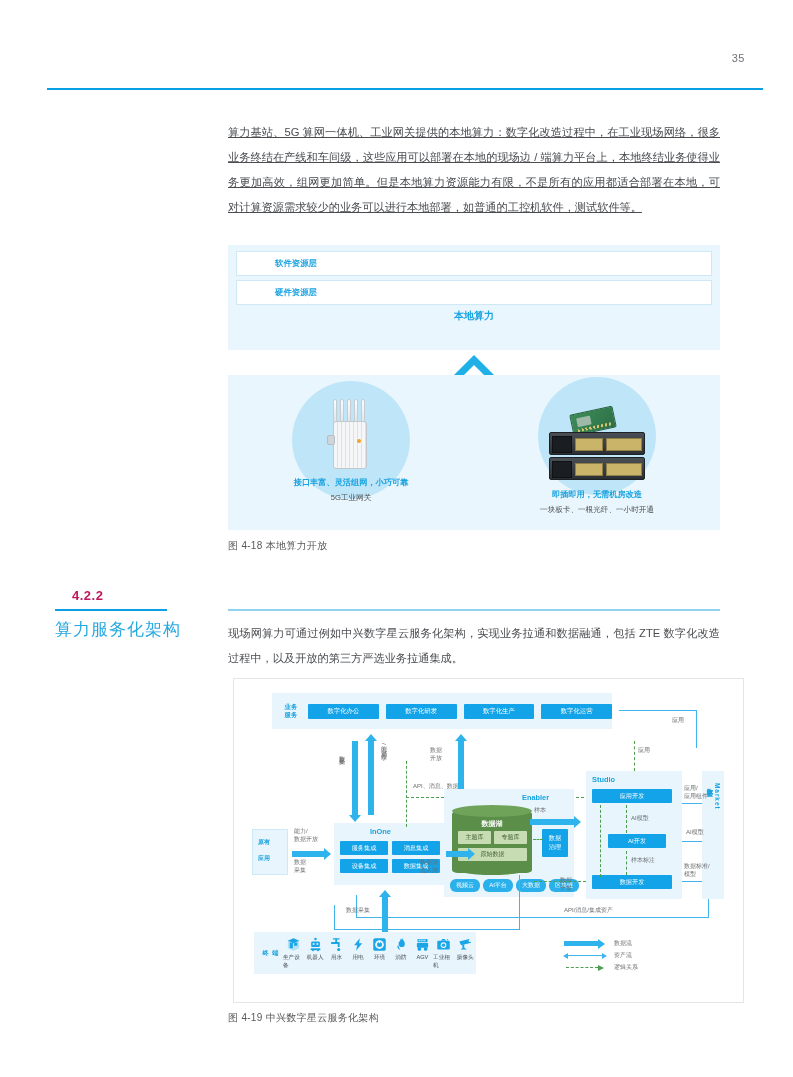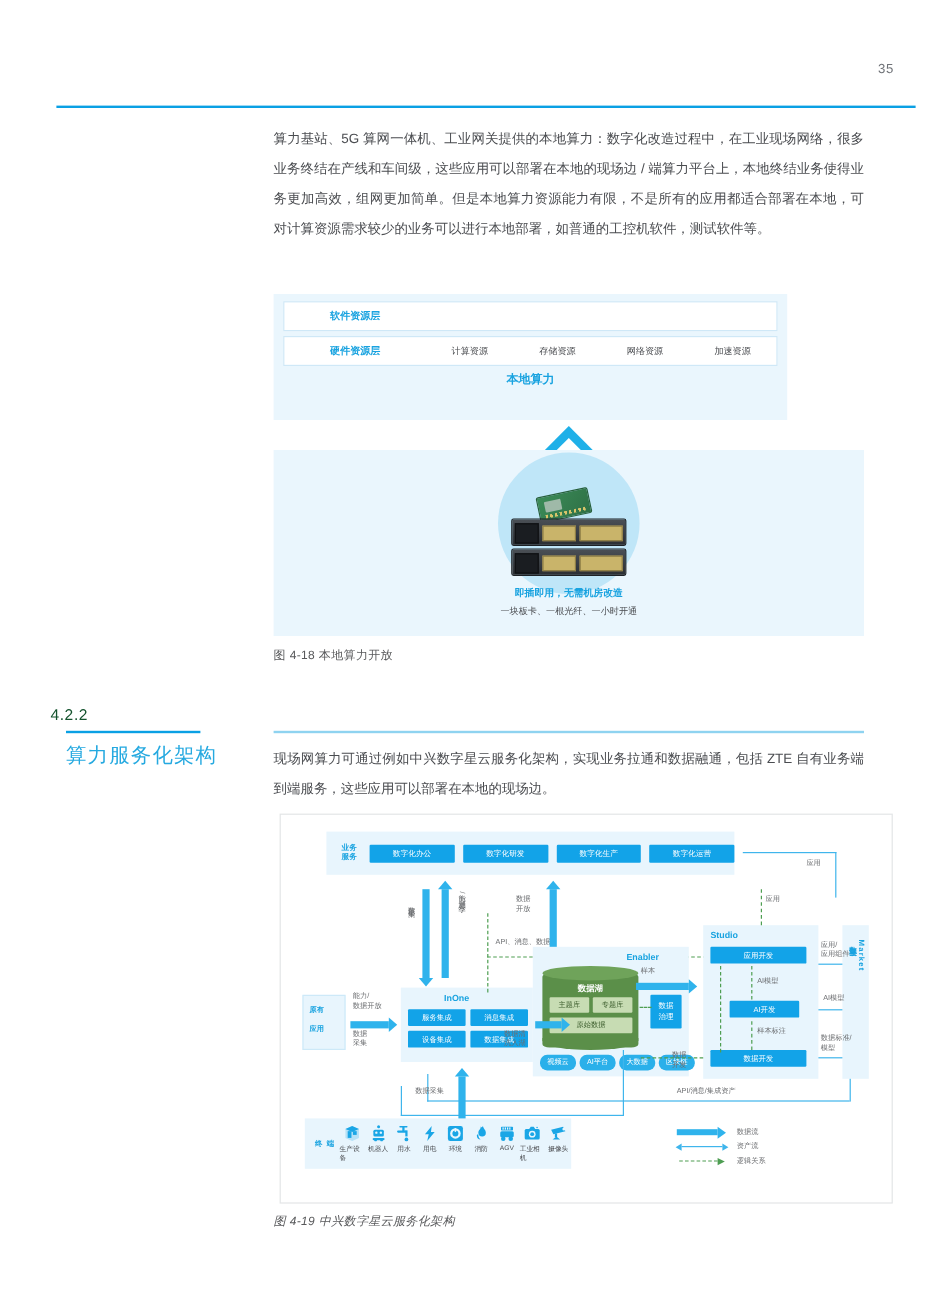--- a/index.html
+++ b/index.html
@@ -21,30 +21,30 @@
     position: absolute; top: 88px; left: 47px; width: 716px;
     height: 1.6px; background: #0aa0e4;
   }
 
   
   .para {
     position: absolute; left: 228px; width: 492px;
     font-size: 11.2px; line-height: 25px; color: #4a4c50;
     text-align: justify; text-justify: inter-character;
   }
-  #para1 { top: 104px; }
+  #para1 { top: 120px; text-decoration: underline; }
   #para2 { top: 621px; }
 
   
   .fig18 {
     position: absolute; left: 228px; top: 245px;
     width: 492px; height: 285px;
   }
   .f18-stack {
-    position: relative; width: 428px; height: 105px;
+    position: relative; width: 492px; height: 105px;
     background: #eaf6fd; padding: 6px 8px 0 8px;
   }
   .layer-row {
     display: flex; align-items: center;
     height: 25px; background: #ffffff;
     border: 1px solid #cfe8f7; margin-bottom: 4px;
   }
   .layer-name {
     width: 118px; text-align: center;
     font-size: 8.4px; font-weight: bold; color: #19a3e0;
@@ -191,26 +191,26 @@
     position: absolute; top: 24px; left: 6px;
     width: 6px; height: 7px; background: #6e7a85; border-radius: 1px;
   }
 
   
   .fig-caption {
     position: absolute; left: 228px;
     font-size: 10px; color: #58595b; letter-spacing: .3px;
   }
   #cap18 { top: 539px; }
-  #cap19 { top: 1011px; font-style: italic; }
+  #cap19 { top: 1011px; }
 
   
   .sec-num {
-    position: absolute; left: 42px; top: 588px;
-    font-size: 13px; font-weight: normal; color: #14532d;
+    position: absolute; left: 72px; top: 588px;
+    font-size: 13px; font-weight: bold; color: #be185d;
     letter-spacing: .5px;
   }
   .sec-rule {
     position: absolute; left: 55px; top: 609px;
     width: 112px; height: 1.5px; background: #0aa0e4;
   }
   .sec-title {
     position: absolute; left: 55px; top: 618px;
     font-size: 17px; color: #25a9e0; letter-spacing: 1px;
   }
@@ -386,36 +386,48 @@
   <div class="para" id="para1">算力基站、5G 算网一体机、工业网关提供的本地算力：数字化改造过程中，在工业现场网络，很多业务终结在产线和车间级，这些应用可以部署在本地的现场边 / 端算力平台上，本地终结业务使得业务更加高效，组网更加简单。但是本地算力资源能力有限，不是所有的应用都适合部署在本地，可对计算资源需求较少的业务可以进行本地部署，如普通的工控机软件，测试软件等。</div>
 
   <div class="fig18">
 
     <div class="f18-stack">
       <div class="layer-row">
         <div class="layer-name">软件资源层</div>
       </div>
       <div class="layer-row">
         <div class="layer-name">硬件资源层</div>
-        <div class="layer-cells">
-          <div class="layer-cell">计算资源</div>
-          <div class="layer-cell">存储资源</div>
-          <div class="layer-cell">网络资源</div>
-          <div class="layer-cell">加速资源</div>
-        </div>
       </div>
       <div class="local-power">本地算力</div>
     </div>
 
     <div class="chevron-wrap">
       <div class="chevron"></div>
     </div>
 
     <div class="f18-devices">
 
+      <div class="device">
+        <div class="dev-title">工业网关</div>
+        <div class="dev-circle"></div>
+        <div class="dev-art">
+          <div class="gw">
+            <div class="gw-ant" style="left:8px"></div>
+            <div class="gw-ant" style="left:15px"></div>
+            <div class="gw-ant" style="left:22px"></div>
+            <div class="gw-ant" style="left:29px"></div>
+            <div class="gw-ant" style="left:36px"></div>
+            <div class="gw-body"></div>
+            <div class="gw-knob"></div>
+            <div class="gw-led"></div>
+          </div>
+        </div>
+        <div class="dev-caption">接口丰富、灵活组网，小巧可靠</div>
+        <div class="dev-note">5G工业网关</div>
+      </div>
 
       <div class="device">
         <div class="dev-title">算力基站</div>
         <div class="dev-sub">NodeEngine @ BBU</div>
         <div class="dev-circle" style="top:2px"></div>
         <div class="dev-art">
           <div class="srv">
             <div class="srv-card"></div>
             <div class="srv-unit srv-u1">
               <div class="srv-dark" style="left:2px;width:20px"></div>
@@ -437,21 +449,21 @@
     </div>
   </div>
 
   <div class="fig-caption" id="cap18">图 4-18 本地算力开放</div>
 
   <div class="sec-num">4.2.2</div>
   <div class="sec-rule"></div>
   <div class="sec-title">算力服务化架构</div>
   <div class="body-rule"></div>
 
-  <div class="para" id="para2">现场网算力可通过例如中兴数字星云服务化架构，实现业务拉通和数据融通，包括 ZTE 自有业务端到端服务，这些应用可以部署在本地的现场边。</div>
+  <div class="para" id="para2">现场网算力可通过例如中兴数字星云服务化架构，实现业务拉通和数据融通，包括 ZTE 数字化改造过程中，以及开放的第三方严选业务拉通集成。</div>
 
   <div class="fig19">
     <div class="f19">
 
       <div class="biz-band">
         <div class="biz-label">
           <div>业务</div>
           <div>服务</div>
         </div>
         <div class="biz-pills">

